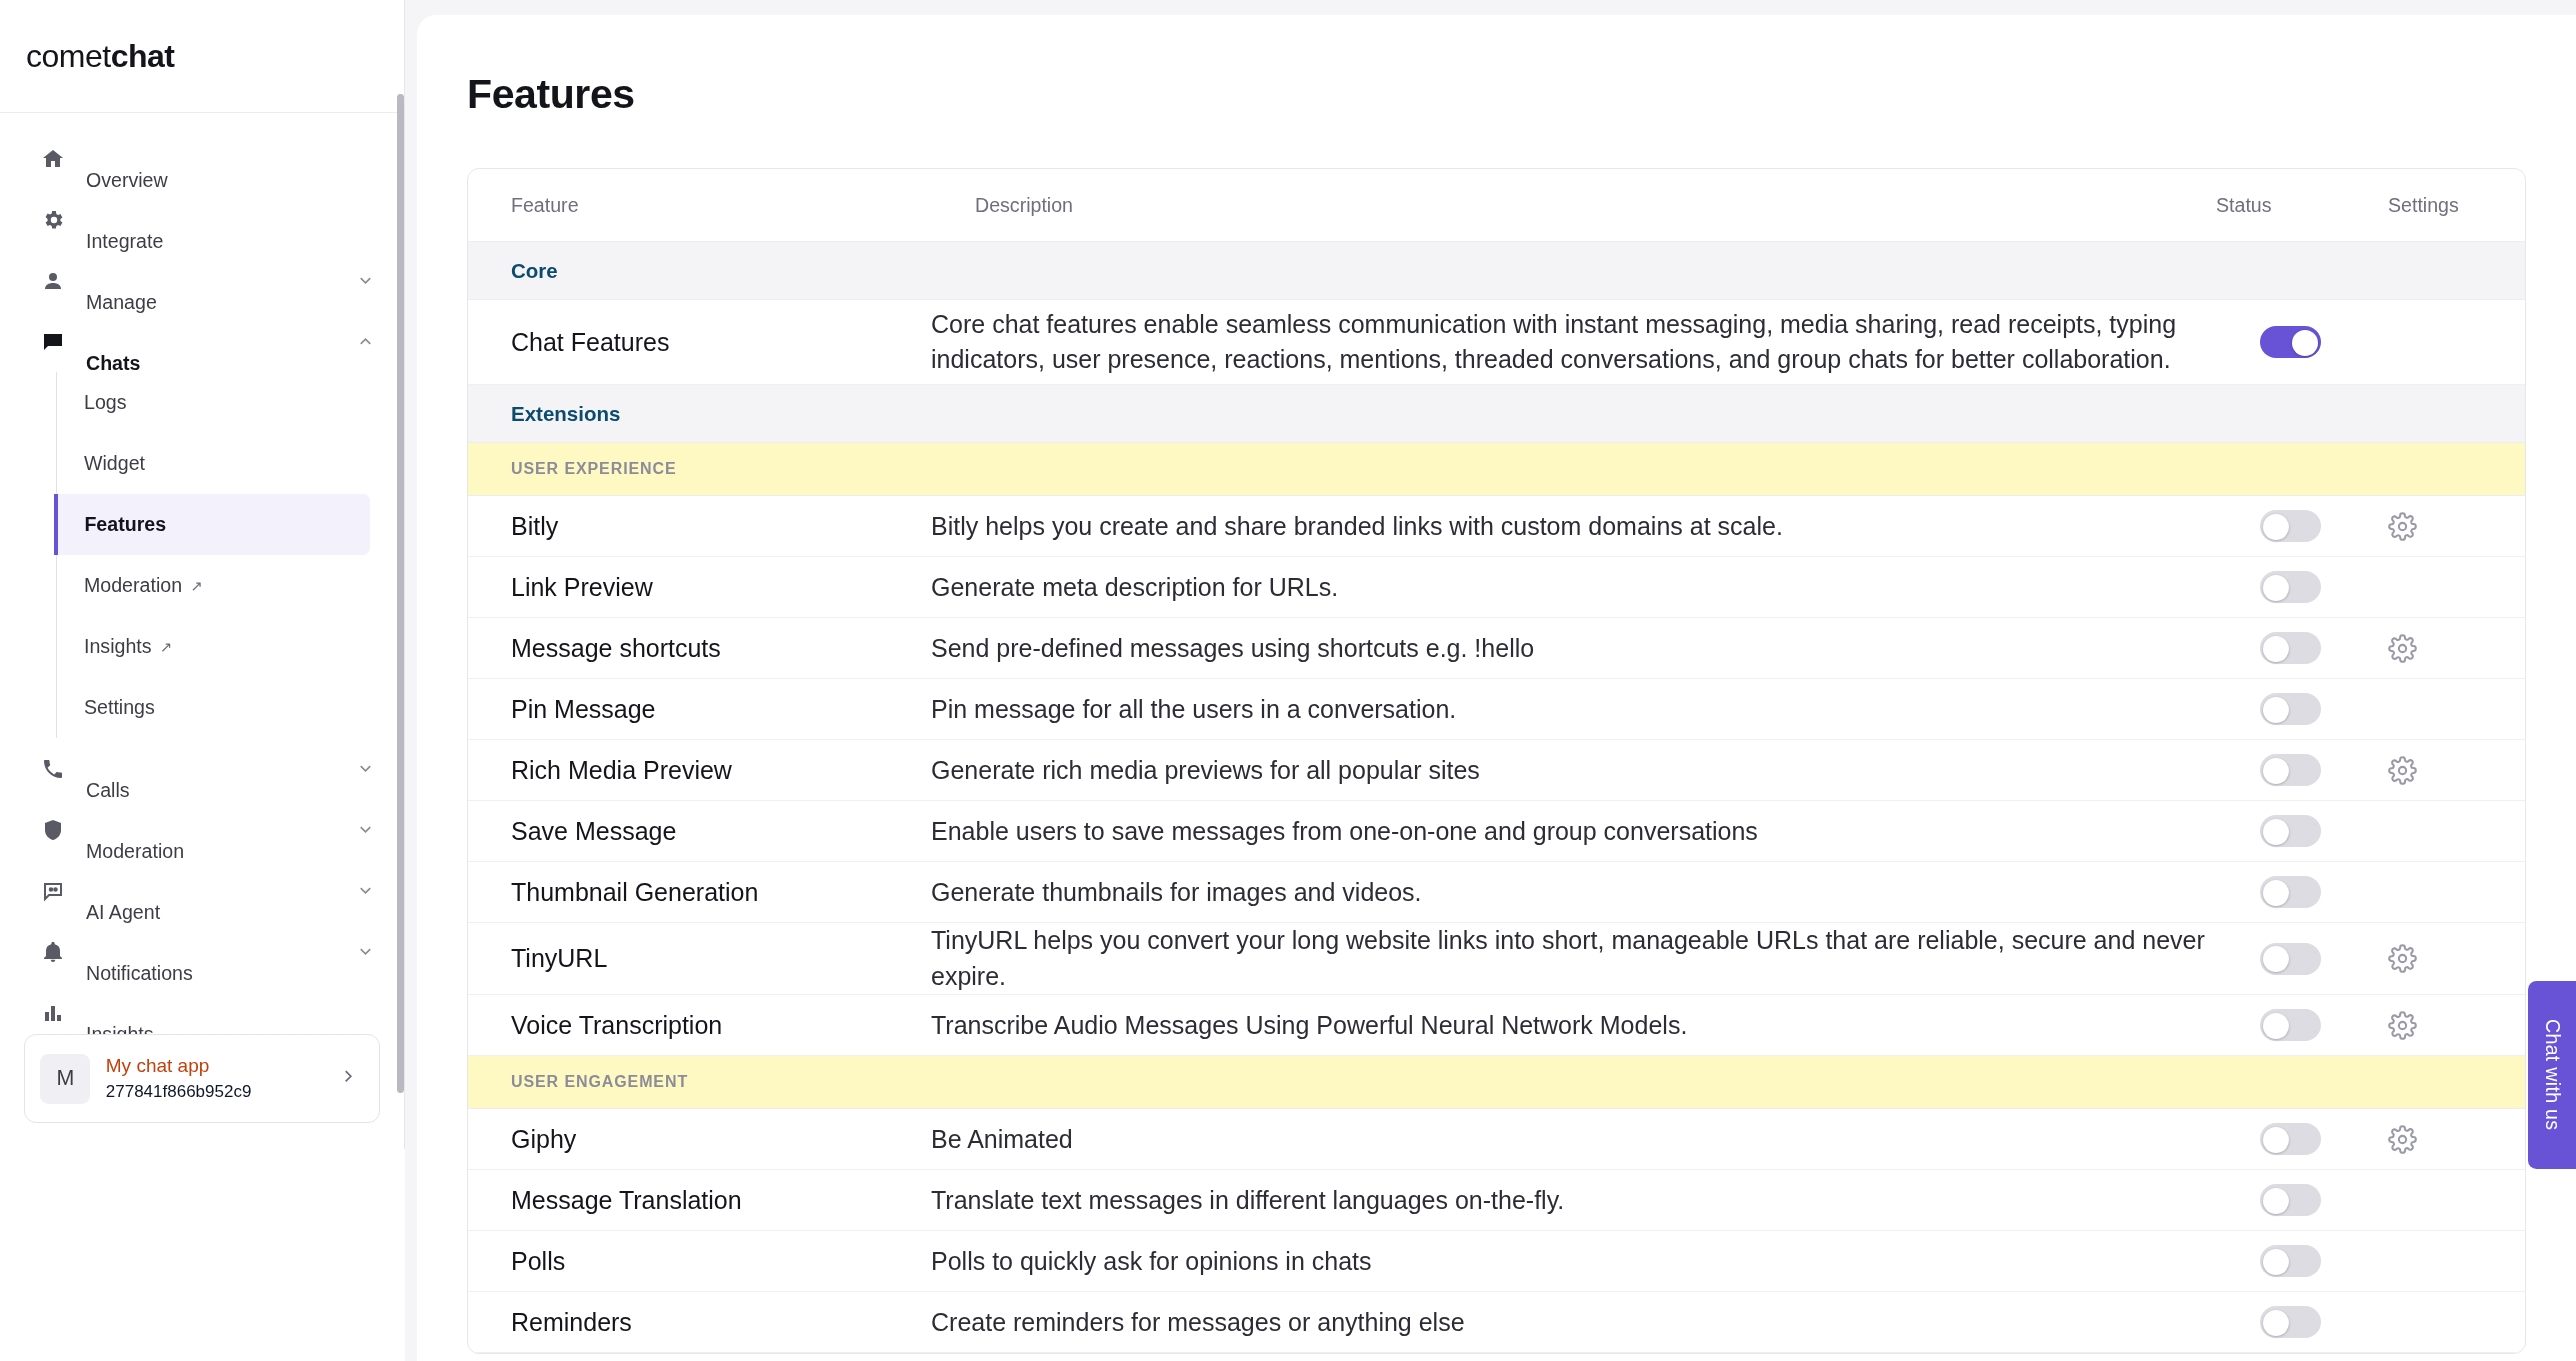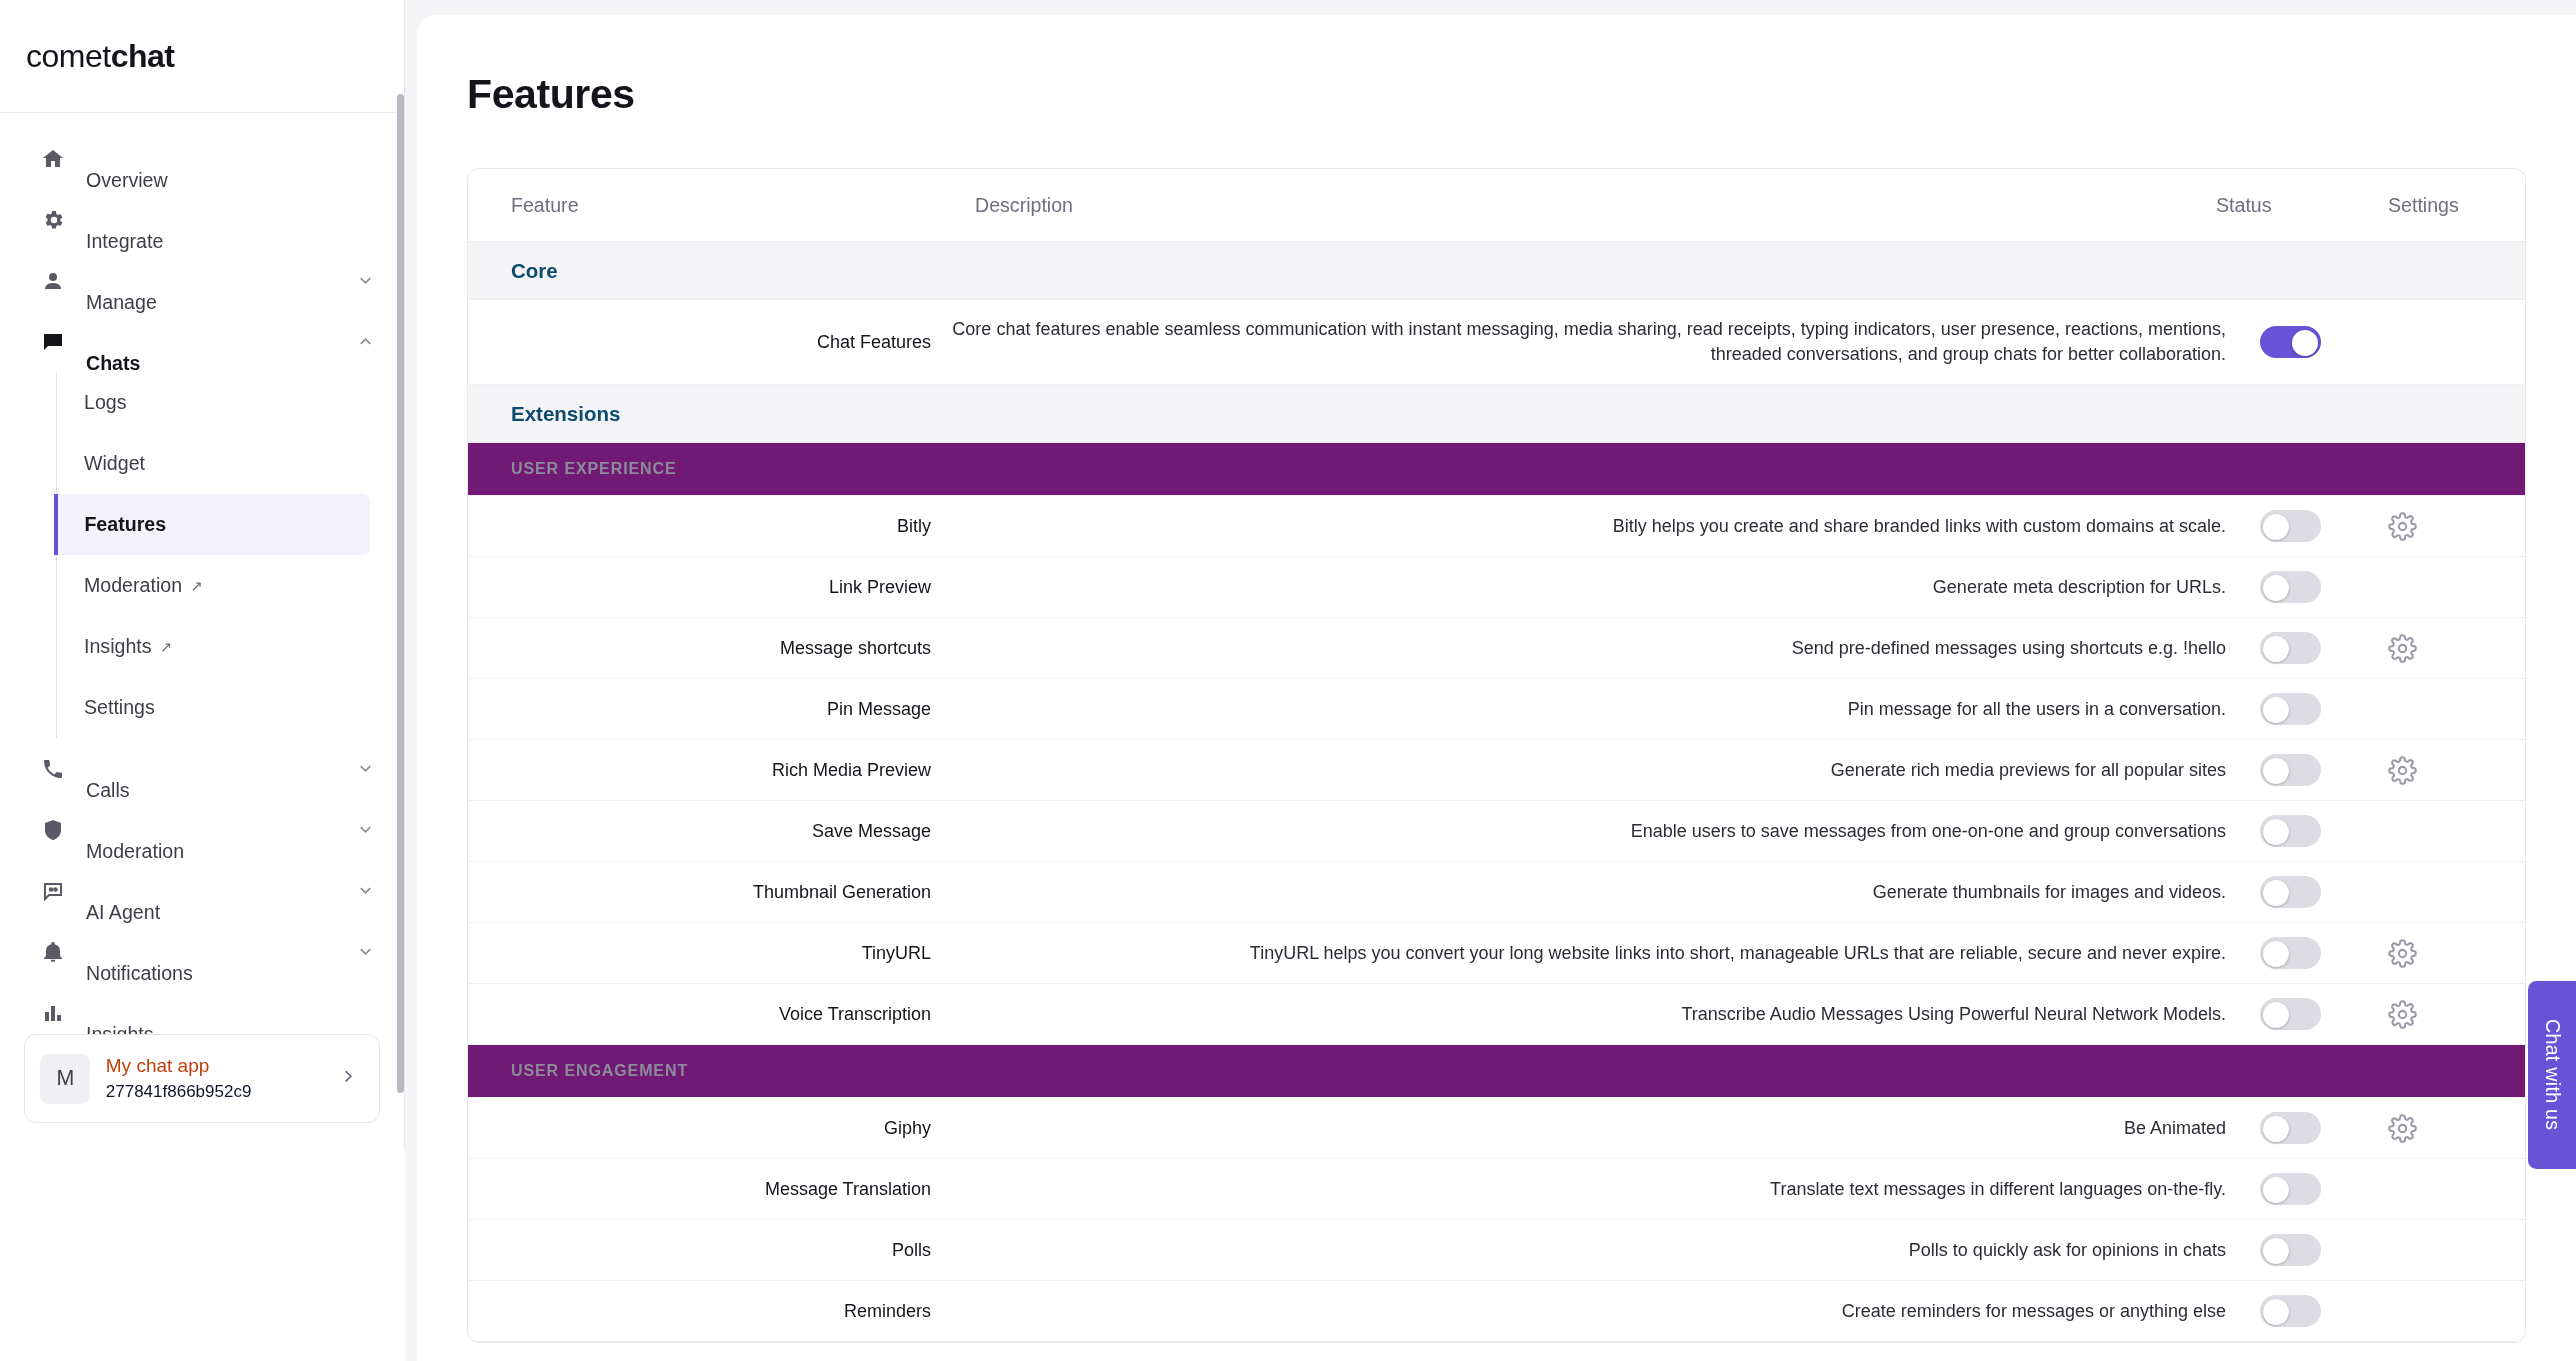--- a/index.html
+++ b/index.html
@@ -183,41 +183,40 @@
     height: 58px;
     display: flex;
     align-items: center;
     padding-left: 43px;
     font-size: 20.5px;
     font-weight: 700;
     color: #0c4a6e;
     border-bottom: 0.9px solid #ededf1;
   }
   .sub-head-row {
-    background: #701a75;
+    background: #fef9c3;
     height: 53px;
     display: flex;
     align-items: center;
     padding-left: 43px;
     font-size: 16px;
     font-weight: 700;
     letter-spacing: 0.9px;
     color: #8c8c99;
     border-bottom: 0.9px solid #ededf1;
   }
 
   .row {
     display: flex;
     align-items: center;
     min-height: 61px;
     padding: 0 0 0 43px;
     border-bottom: 0.9px solid #f0f0f3;
-    font-size: 18px;
+    font-size: 25px;
     color: #222229;
-    text-align: right;
   }
   .row.tall { min-height: 85px; }
   .row .name { width: 420px; flex: 0 0 420px; color: #14141b; }
   .row .desc { flex: 1; color: #2c2c35; padding-right: 34px; line-height: 1.42; }
   .row .status { width: 128px; flex: 0 0 128px; display: flex; align-items: center; }
   .row .settings { width: 137px; flex: 0 0 137px; display: flex; align-items: center; }
 
   .toggle {
     width: 61px; height: 32px;
     border-radius: 16px;

